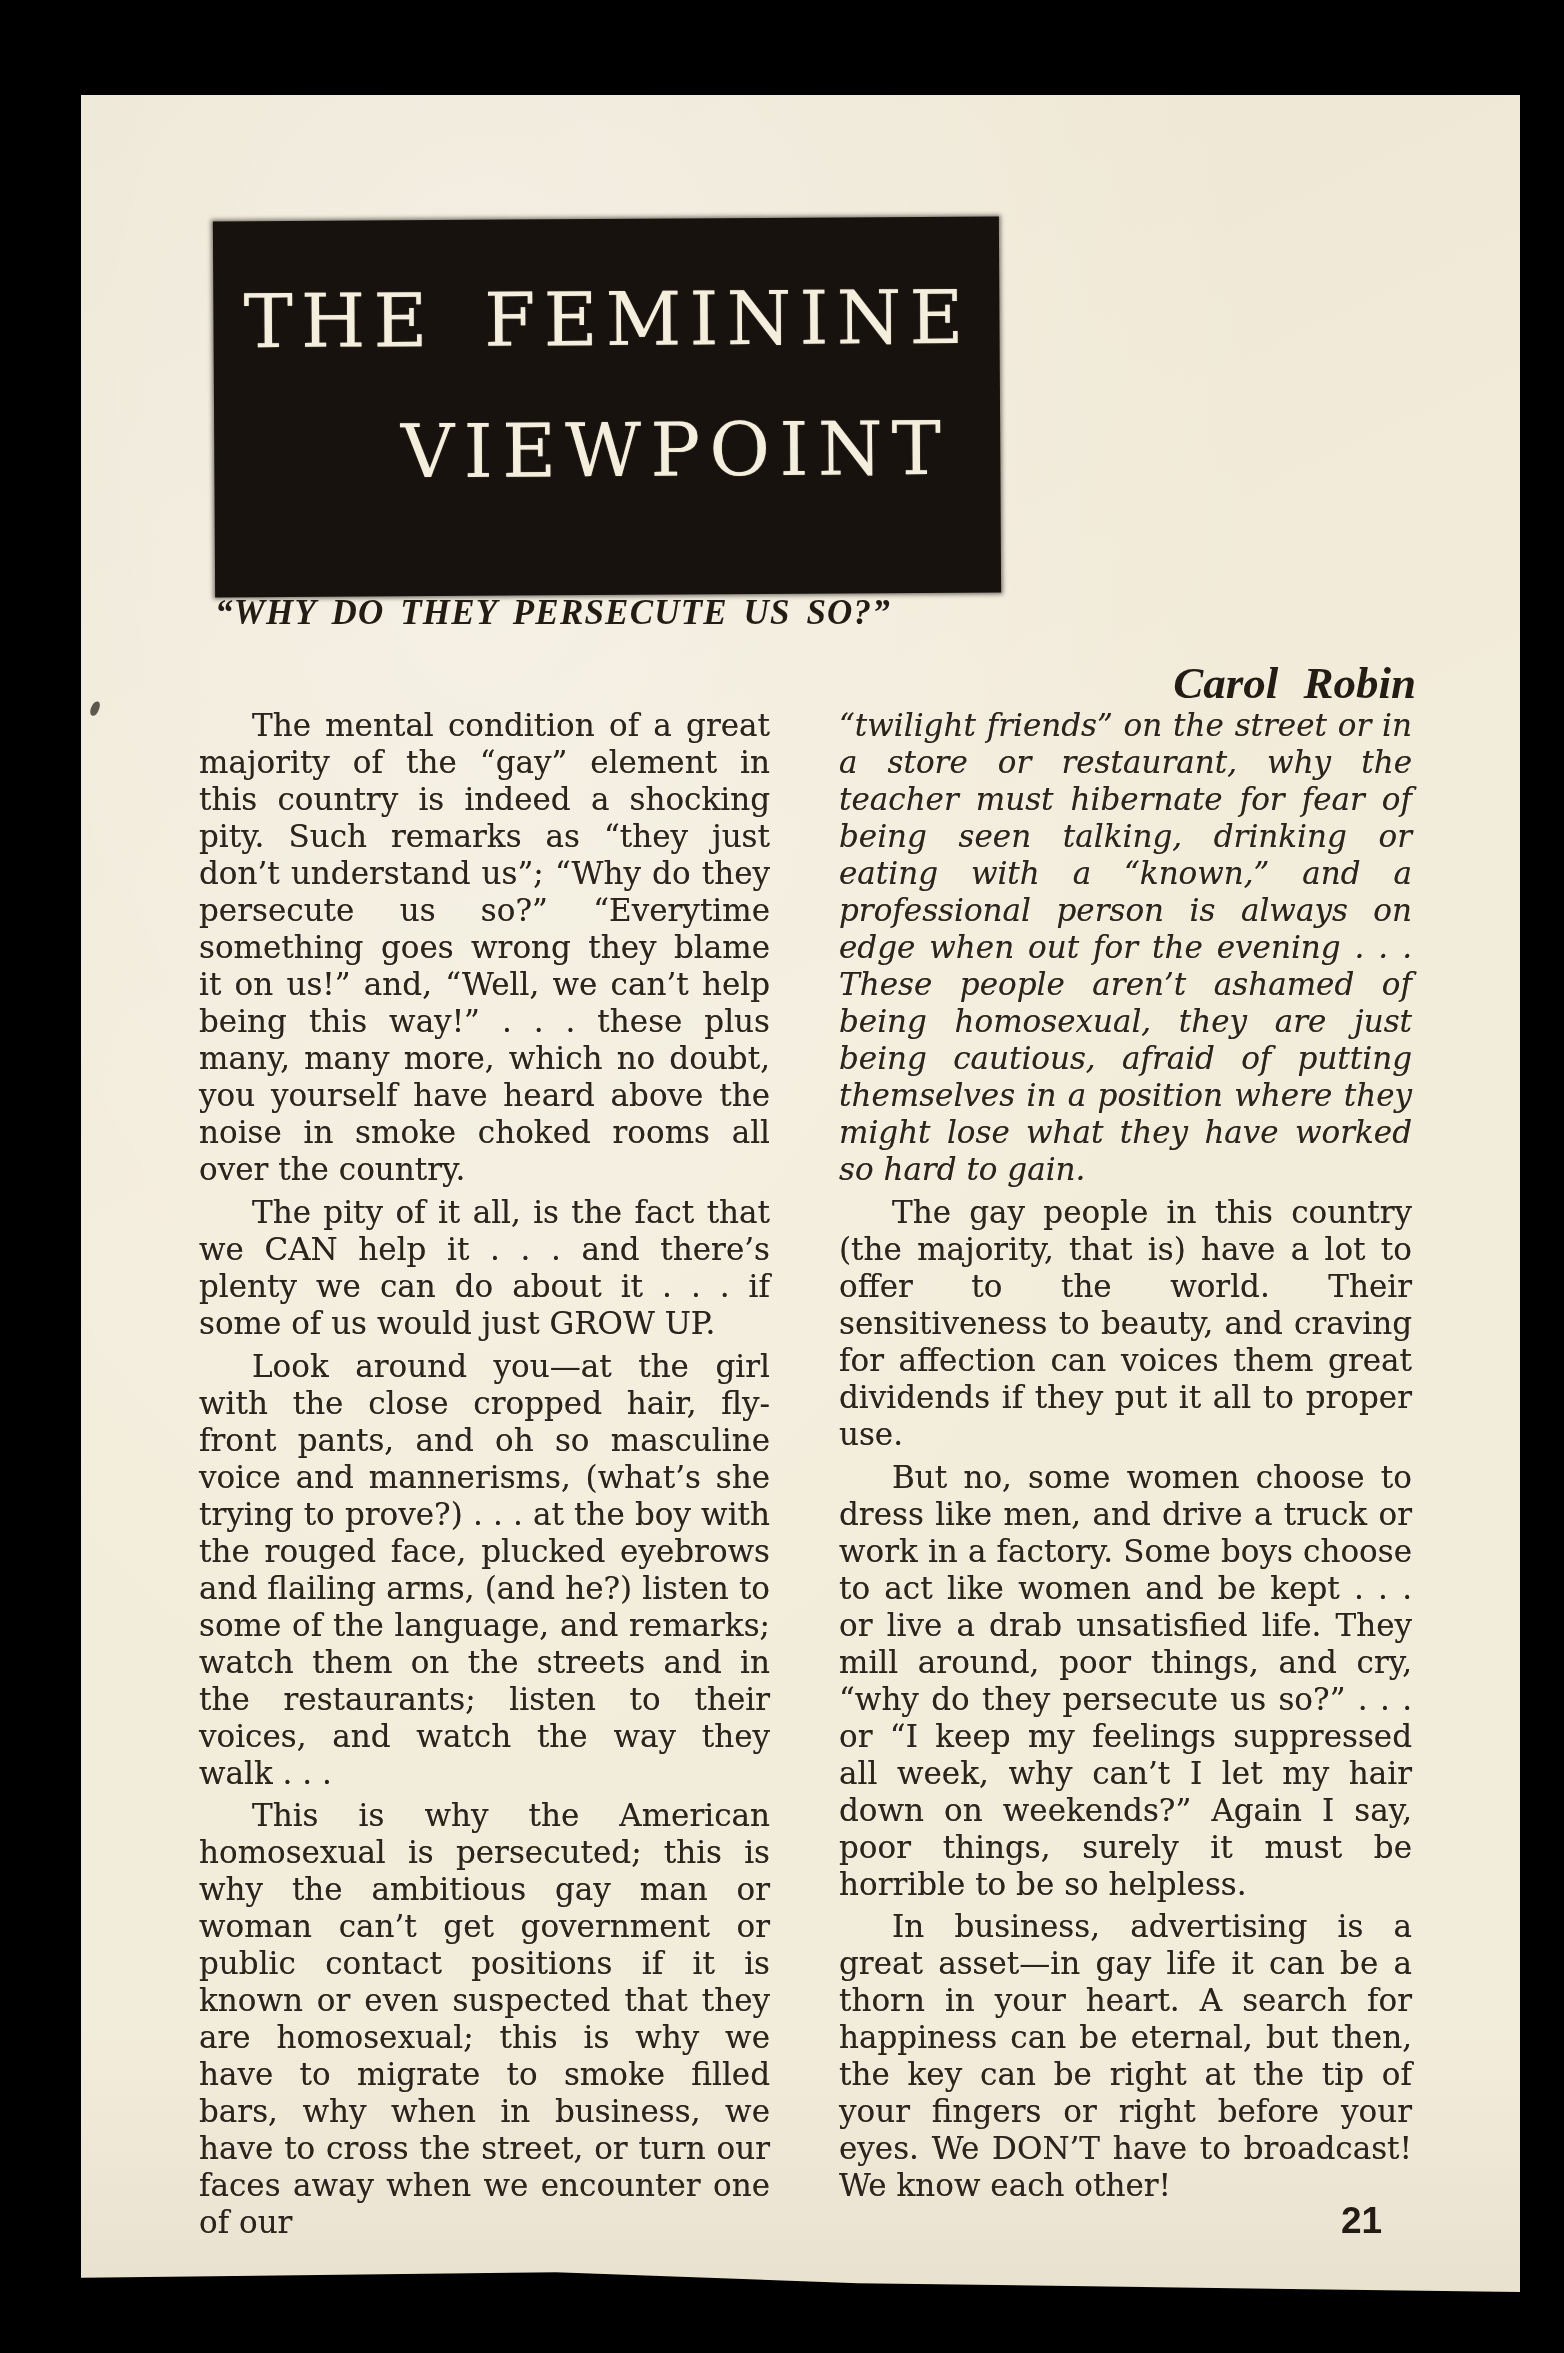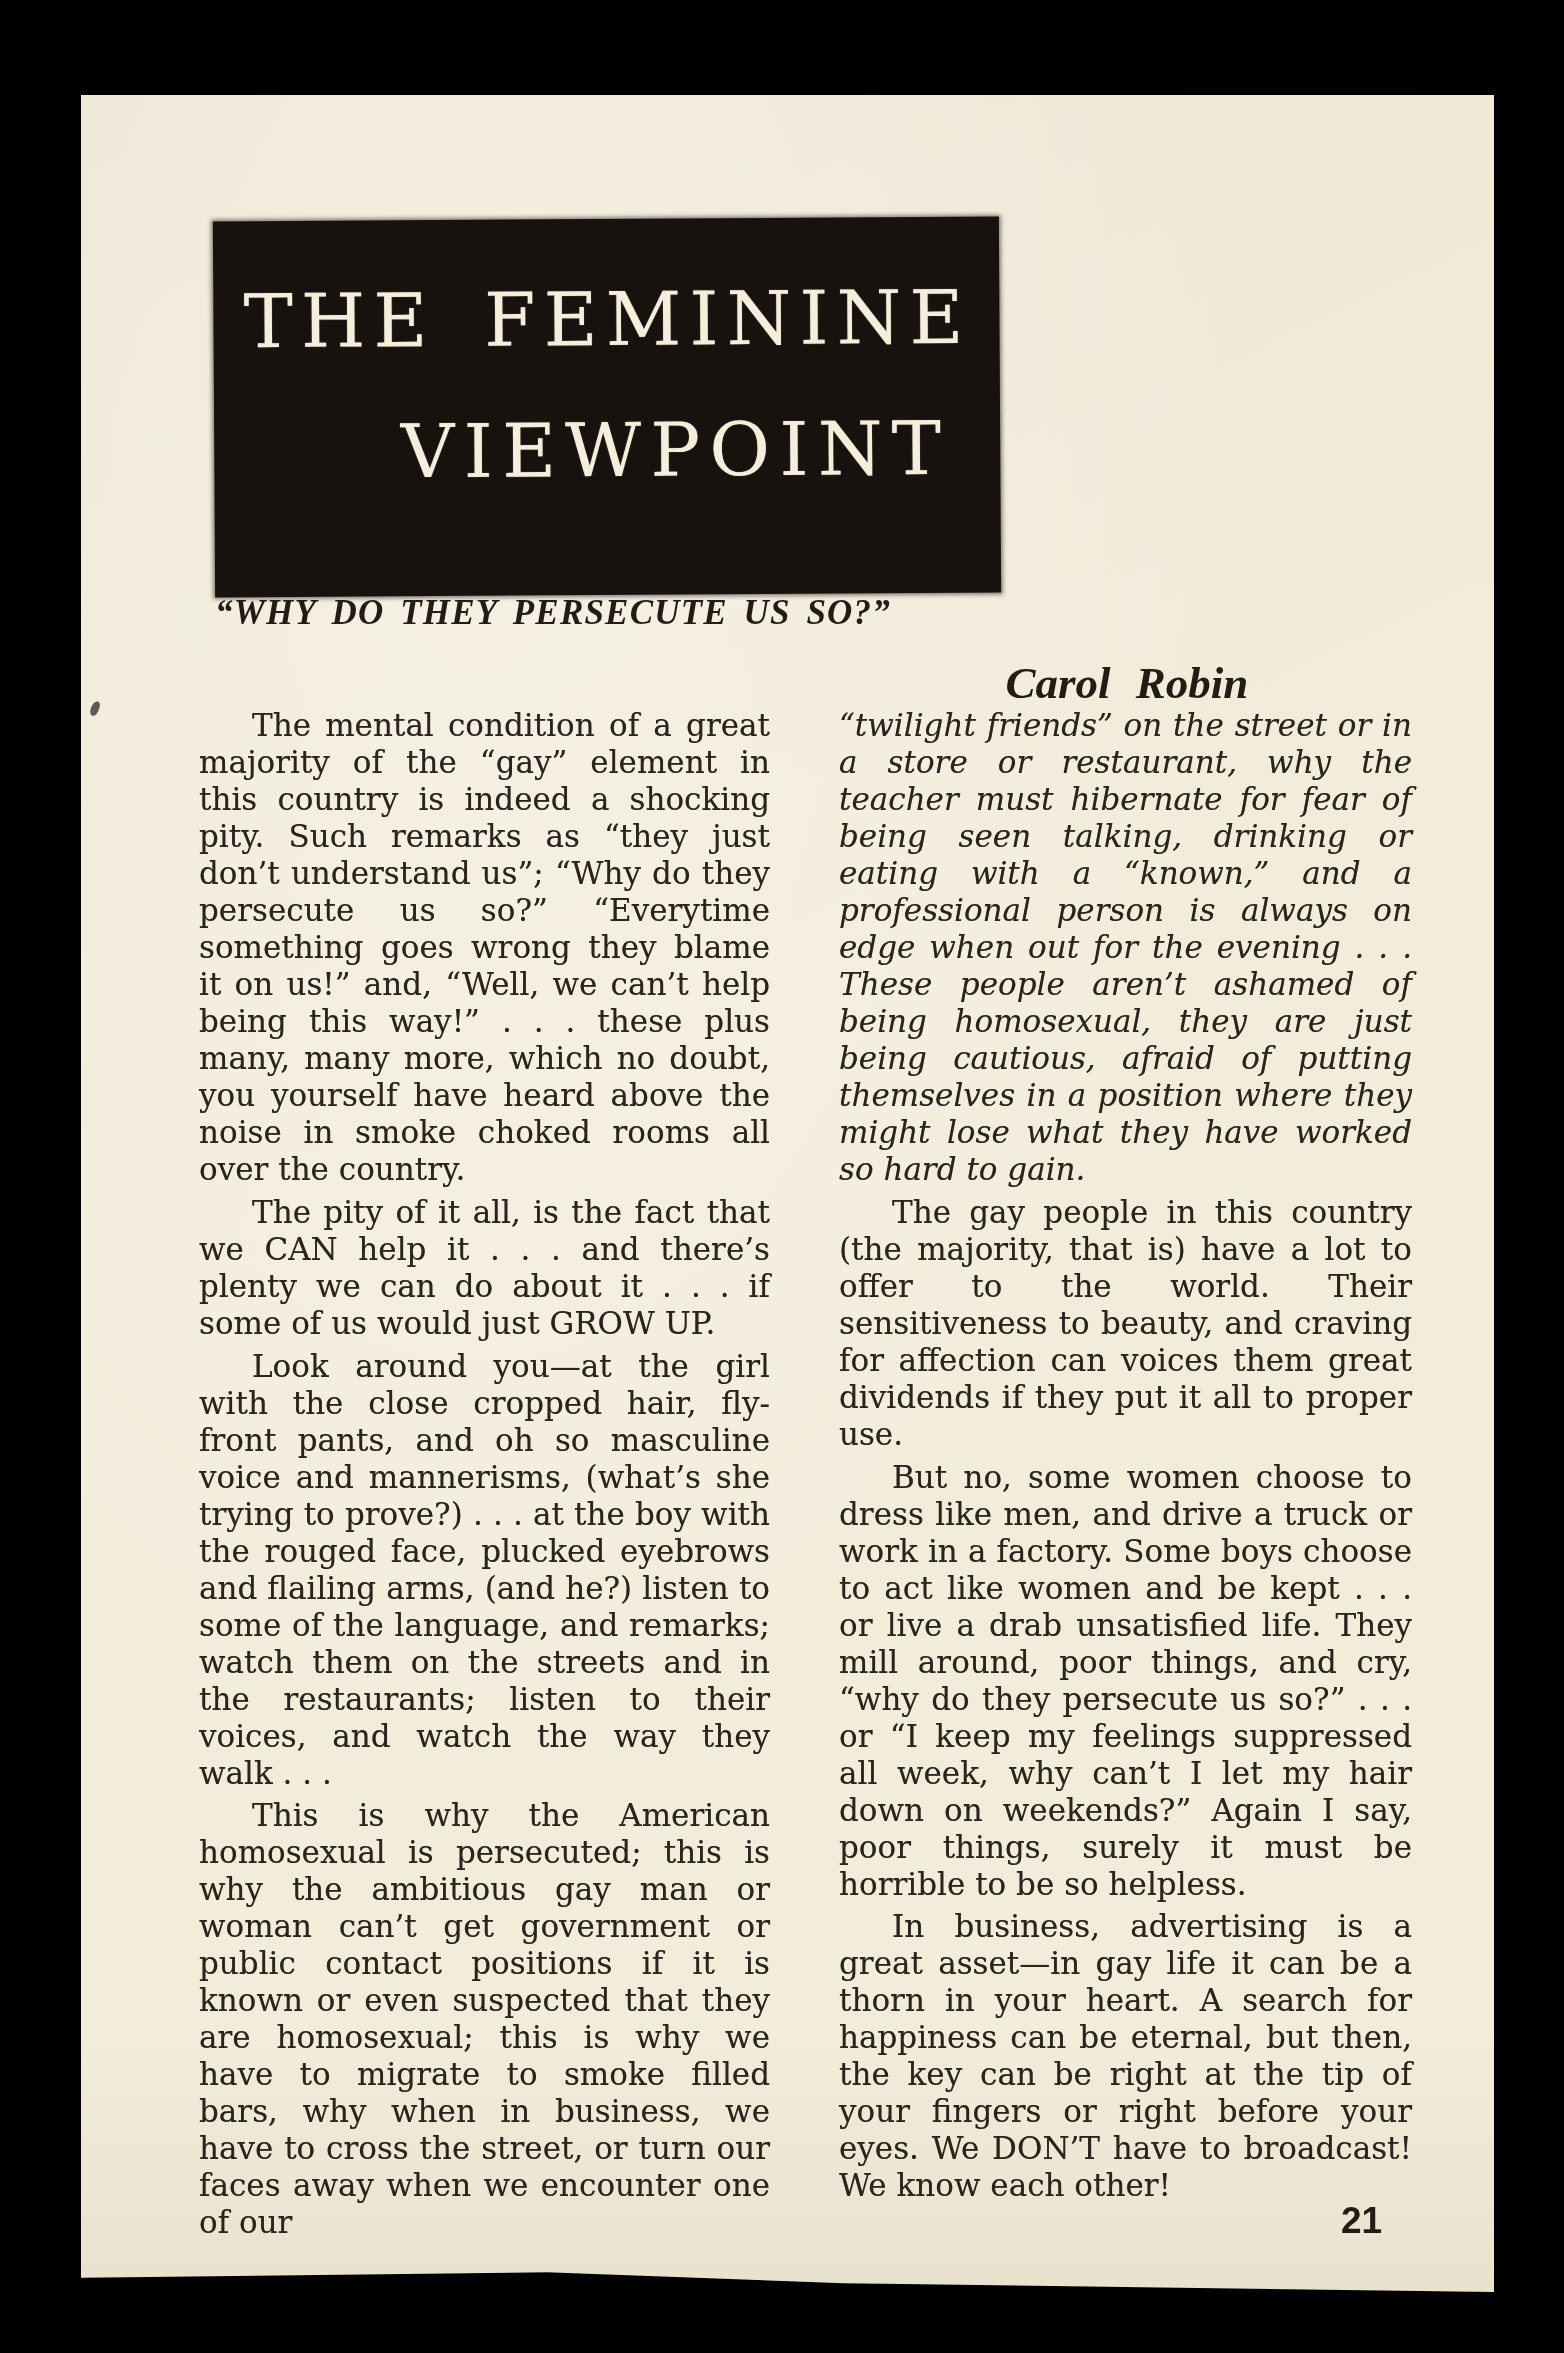--- a/index.html
+++ b/index.html
@@ -21,20 +21,21 @@
     left: 81px;
     top: 95px;
     width: 1413px;
     height: 2197px;
     background: #f2ecda;
     background-image:
       radial-gradient(ellipse at 28% 18%, rgba(255,255,255,0.35), rgba(255,255,255,0) 55%),
       linear-gradient(155deg, rgba(140,115,80,0.06), rgba(140,115,80,0) 45%),
       linear-gradient(0deg, rgba(120,100,70,0.08), rgba(120,100,70,0) 12%);
     clip-path: polygon(0 0, 100% 0, 100% 100%, 54% 99.6%, 33% 99.1%, 0 99.35%);
+    padding-left: 26px;
   }
 
   
   .masthead {
     position: absolute;
     left: 133px;
     top: 124px;
     width: 786px;
     height: 376px;
     background: #17120e;
@@ -88,21 +89,21 @@
     word-spacing: 5.8px;
     color: #221c15;
     white-space: nowrap;
   }
 
   .byline {
     position: absolute;
     left: 757px;
     top: 562px;
     width: 578px;
-    text-align: center;
+    text-align: right;
     font-family: "Liberation Serif", serif;
     font-style: italic;
     font-weight: 700;
     font-size: 45px;
     word-spacing: 14px;
     color: #221c15;
     white-space: nowrap;
   }
 
   

